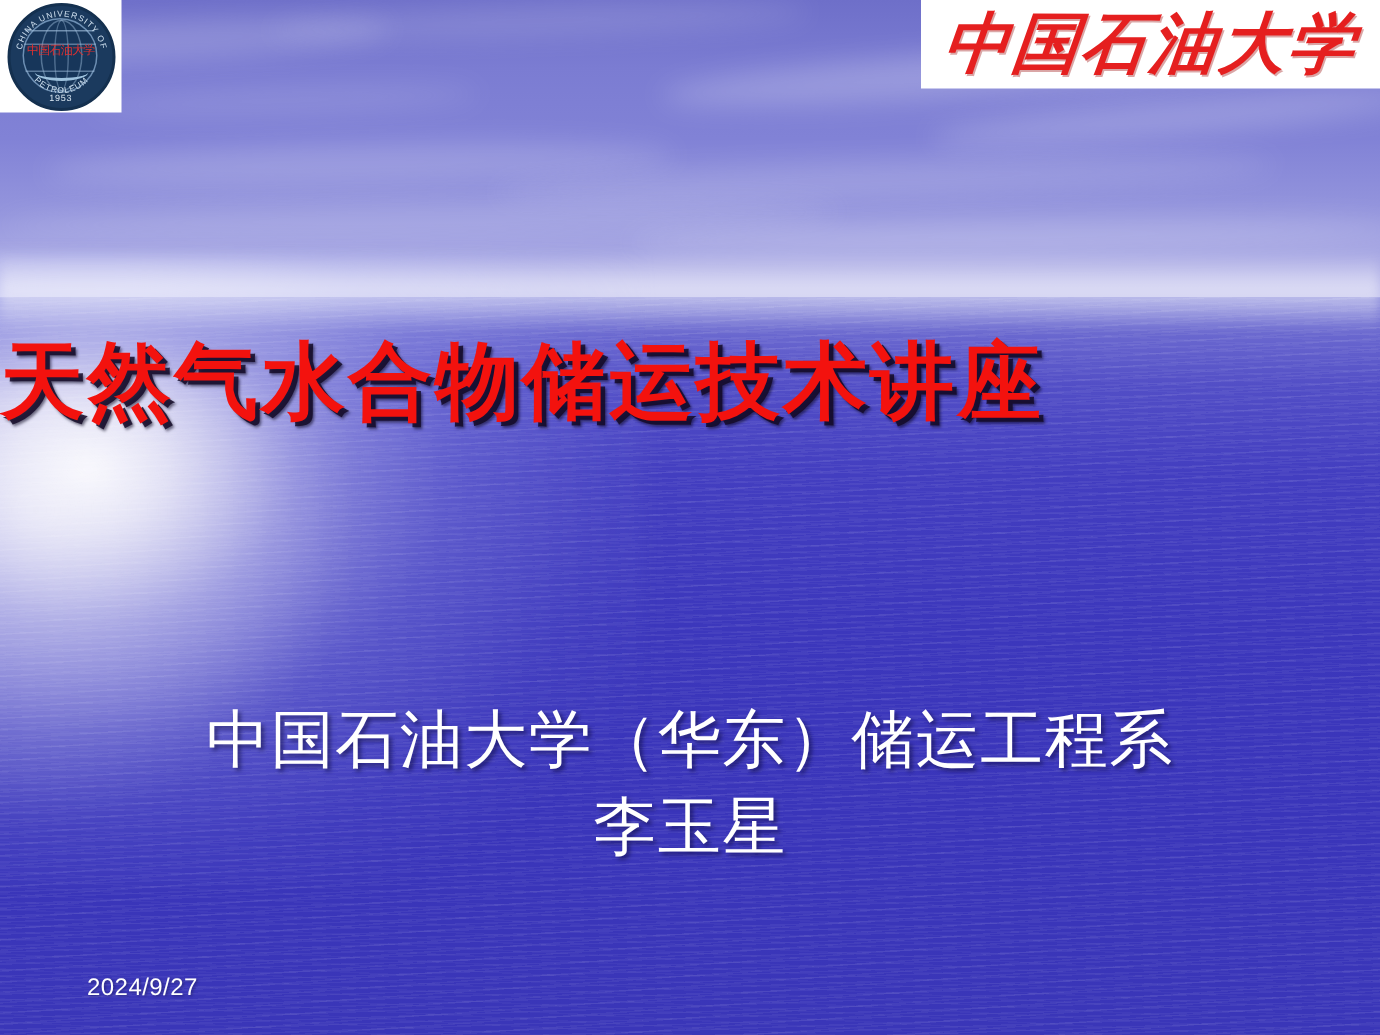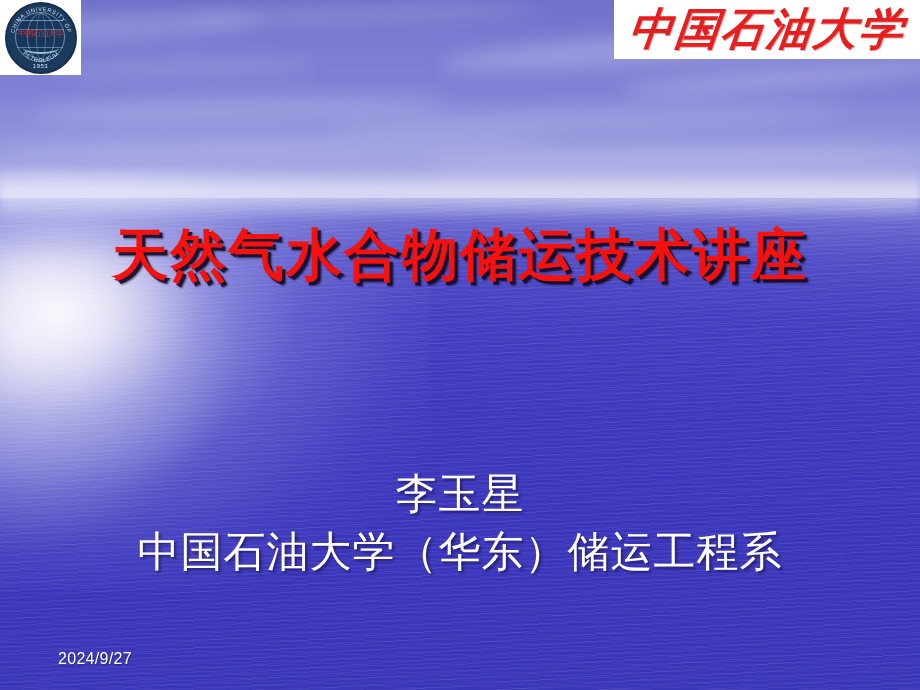--- a/index.html
+++ b/index.html
@@ -249,21 +249,20 @@
     white-space: nowrap;
     transform: skewX(-6deg);
     text-shadow: 1px 1px 0 rgba(150,0,0,0.35);
   }
 
   
   .main-title {
     position: absolute;
     left: 0; top: 222px;
     width: 920px;
-    text-align: center;
     color: #f3120e;
     font-family: "Liberation Serif", "DejaVu Serif", serif;
     font-size: 56px;
     font-weight: bold;
     letter-spacing: 2px;
     line-height: 1.18;
     white-space: nowrap;
     text-shadow:
        3px 3px 0 rgba(20,10,40,0.85),
        4px 4px 2px rgba(10,5,30,0.55);
@@ -346,19 +345,19 @@
     </div>
   </div>
 
   <div class="banner">
     <span class="banner-text">中国石油大学</span>
   </div>
 
   <div class="main-title">天然气水合物储运技术讲座</div>
 
   <div class="subtitle">
+    <span class="line">中国石油大学（华东）储运工程系</span>
     <span class="line">李玉星</span>
-    <span class="line">中国石油大学（华东）储运工程系</span>
   </div>
 
   <div class="date-footer">2024/9/27</div>
 
 </div>
 
 </body></html>

